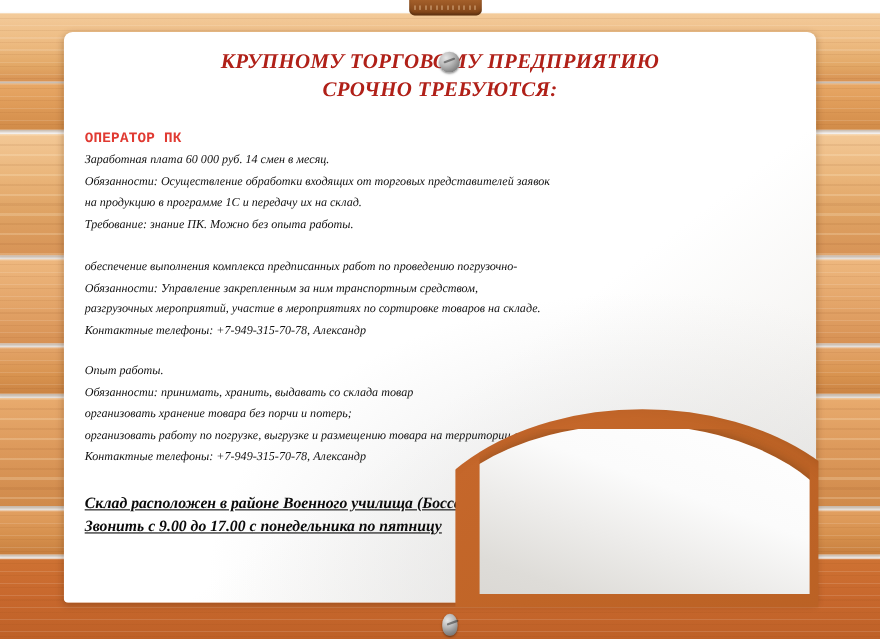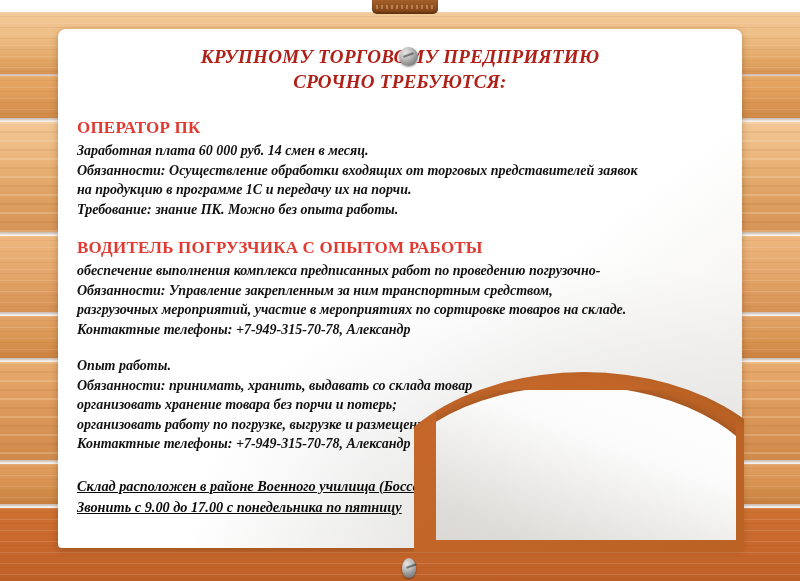--- a/index.html
+++ b/index.html
@@ -96,25 +96,25 @@
   #content{position:absolute;left:0;top:0;width:684px;height:519px;}
   .title{
     text-align:center;color:#b02018;font-weight:bold;font-style:italic;
     font-size:19px;letter-spacing:.3px;line-height:25px;
     font-family:"Liberation Serif",serif;
     text-shadow:0 1px 0 rgba(255,255,255,.6);
   }
   #title-wrap{padding-top:15px;}
   .job{margin-left:19px;margin-right:14px;}
   .job-title{
-    color:#e03a32;font-weight:bold;font-size:17px;letter-spacing:.2px;
-    font-family:Liberation Serif, serif;margin-bottom:3px;
+    color:#e03a32;font-weight:bold;font-size:13px;letter-spacing:.2px;
+    font-family:Liberation Mono, monospace;margin-bottom:3px;
   }
   .line{
-    color:#111111;font-weight:bold;font-style:italic;font-size:14px;
+    color:#111111;font-weight:normal;font-style:italic;font-size:11px;
     line-height:19.5px;font-family:"Liberation Serif",serif;white-space:nowrap;
   }
   .footer-line{
     color:#0a0a0a;font-weight:bold;font-style:italic;font-size:14.3px;
     line-height:21px;font-family:"Liberation Serif",serif;
     text-decoration:underline;white-space:nowrap;
   }
   #job1{margin-top:24px;}
   #job2{margin-top:19px;}
   #job3{margin-top:17px;}
@@ -173,26 +173,25 @@
 
       <div id="title-wrap">
         <div class="title">КРУПНОМУ ТОРГОВОМУ ПРЕДПРИЯТИЮ</div>
         <div class="title">СРОЧНО ТРЕБУЮТСЯ:</div>
       </div>
 
       <div class="job" id="job1">
         <div class="job-title">ОПЕРАТОР ПК</div>
         <div class="line">Заработная плата 60 000 руб. 14 смен в месяц.</div>
         <div class="line">Обязанности: Осуществление обработки входящих от торговых представителей заявок</div>
-        <div class="line">на продукцию в программе 1С и передачу их на порчи.</div>
+        <div class="line">на продукцию в программе 1С и передачу их на склад.</div>
         <div class="line">Требование: знание ПК. Можно без опыта работы.</div>
       </div>
 
       <div class="job" id="job2">
-        <div class="job-title">ВОДИТЕЛЬ ПОГРУЗЧИКА С ОПЫТОМ РАБОТЫ</div>
         <div class="line">обеспечение выполнения комплекса предписанных работ по проведению погрузочно-</div>
         <div class="line">Обязанности: Управление закрепленным за ним транспортным средством,</div>
         <div class="line">разгрузочных мероприятий, участие в мероприятиях по сортировке товаров на складе.</div>
         <div class="line">Контактные телефоны: +7-949-315-70-78, Александр</div>
       </div>
 
       <div class="job" id="job3">
         <div class="line">Опыт работы.</div>
         <div class="line">Обязанности: принимать, хранить, выдавать со склада товар</div>
         <div class="line">организовать хранение товара без порчи и потерь;</div>

